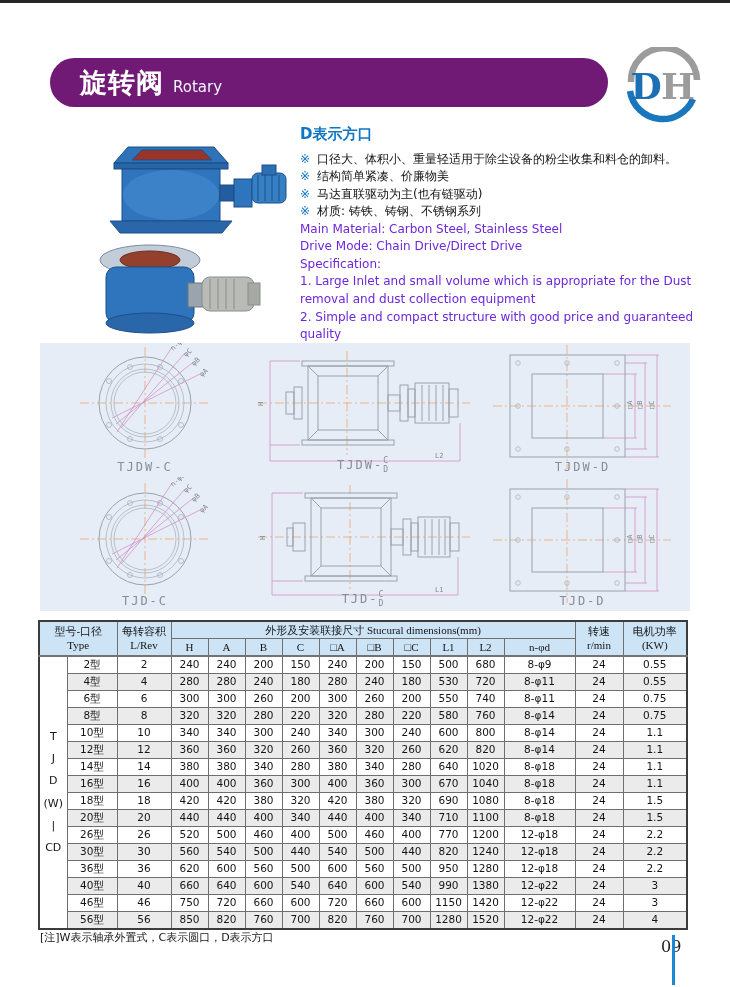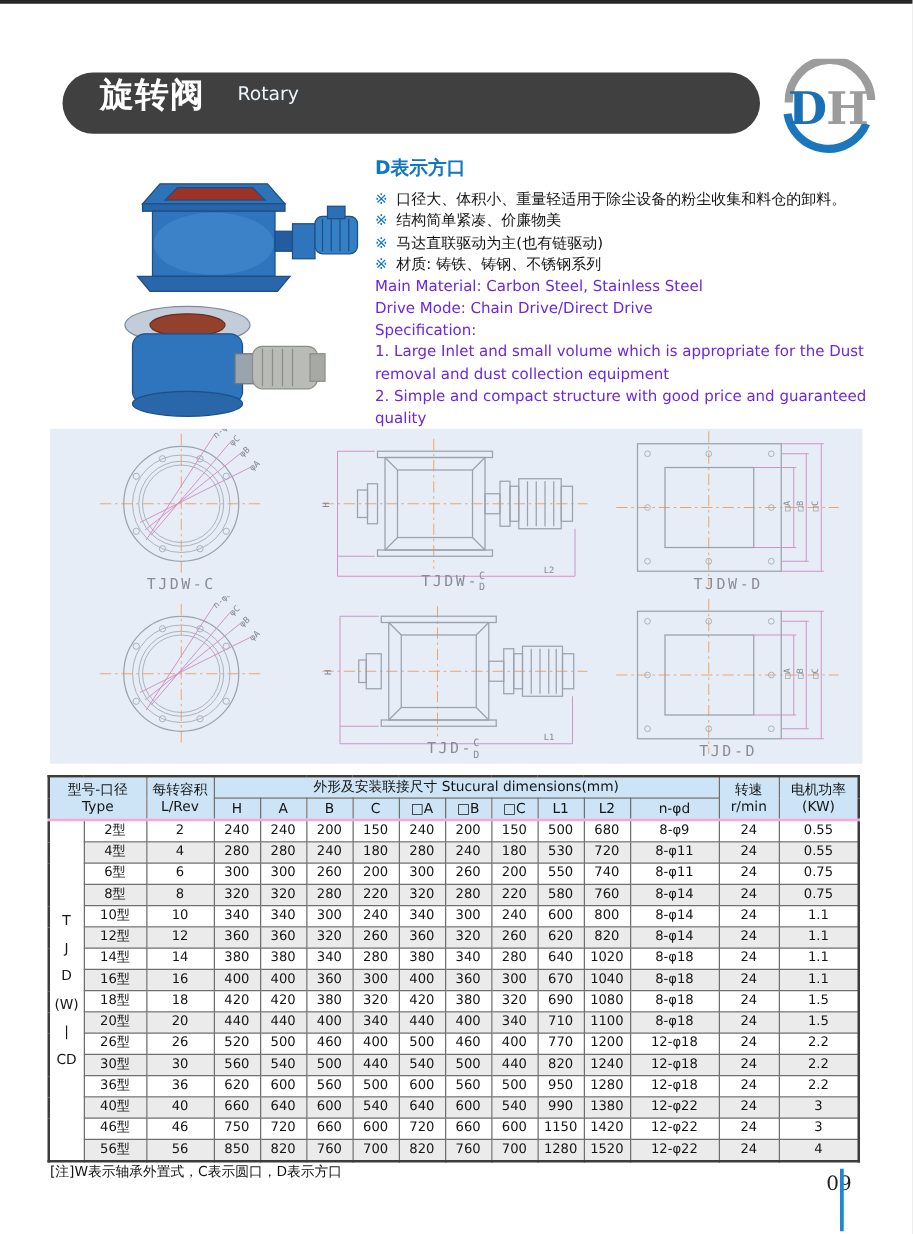--- a/index.html
+++ b/index.html
@@ -1,21 +1,21 @@
 <!DOCTYPE html>
 <html><head>
 <meta charset="utf-8">
 <style>
   html,body{margin:0;padding:0;background:#e9e9e9;}
   .page{position:relative;width:730px;height:987px;background:#ffffff;overflow:hidden;
         font-family:"DejaVu Sans","Liberation Sans",sans-serif;
         border-top:3px solid #262626;border-bottom:2px solid #bdbdbd;border-right:1px solid #cfcfcf;}
   
   .title-bar{position:absolute;left:50px;top:55px;width:558px;height:49px;border-radius:25px;
-             background:#404040;display:flex;padding-left:30px;box-sizing:border-box;gap:26px;}
+             background:#701a75;display:flex;align-items:center;padding-left:30px;box-sizing:border-box;gap:9px;}
   .title-zh{font-size:27px;font-weight:bold;color:#ffffff;letter-spacing:1px;}
   .title-en{font-size:15px;color:#eef6fd;margin-top:8px;}
   .logo{position:absolute;left:616px;top:44px;width:98px;height:78px;}
   
   .photo1{position:absolute;left:66px;top:138px;width:230px;height:98px;}
   .photo2{position:absolute;left:88px;top:236px;width:185px;height:100px;}
   .intro{position:absolute;left:300px;top:122px;width:400px;}
   .h-blue{color:#1076c2;font-size:15px;font-weight:bold;margin:0 0 7px 0;}
   .bullet{display:flex;gap:7px;font-size:12px;color:#141414;line-height:1.45;}
   .bullet .mk{color:#1076c2;flex:0 0 auto;}
@@ -32,21 +32,21 @@
   .cad{stroke:#9aa2ac;stroke-width:1;fill:none;}
   .cad2{stroke:#aab2bc;stroke-width:0.8;fill:none;}
   .cl{stroke:#eda46c;stroke-width:0.8;fill:none;stroke-dasharray:9 3 2 3;}
   .dim{stroke:#cf93c6;stroke-width:0.8;fill:none;}
   .dimtxt{fill:#86868f;font-size:7px;font-family:"DejaVu Sans Mono","Liberation Mono",monospace;}
   
   .spec-table{position:absolute;left:38px;top:617px;border-collapse:collapse;table-layout:fixed;
               font-size:10.5px;color:#141414;}
   .spec-table th,.spec-table td{border:1px solid #6f6f6f;text-align:center;padding:0;height:16px;line-height:1.1;overflow:hidden;}
   .spec-table thead th{background:#cde4f6;font-weight:normal;font-size:11px;}
-  .spec-table thead{border-bottom:2px solid #f9a8d4;}
+  .spec-table thead{border-bottom:2px solid #737373;font-family:Liberation Serif, serif;}
   .spec-table{border:2px solid #3c3c3c;}
   .spec-table tr.alt td{background:#ebebeb;}
   .spec-table td.series{background:#ffffff !important;vertical-align:middle;font-size:11px;}
   .spec-table td.series div{padding:5px 0;}
   .hdr2{display:block;line-height:1.25;}
   
   .footnote{position:absolute;left:40px;top:927px;font-size:11px;color:#141414;}
   .pagenum{position:absolute;left:661px;top:934px;font-family:"DejaVu Serif","Liberation Serif",serif;
            font-weight:normal;font-size:16px;color:#222;}
   .pagebar{position:absolute;left:672px;top:932px;width:3px;height:50px;background:#1d87d2;}
@@ -271,20 +271,21 @@
           <line x1="77" y1="91" x2="132" y2="6"></line>
             <line x1="81" y1="87" x2="144" y2="13"></line>
           <line x1="76" y1="83" x2="152" y2="22"></line>
             <line x1="72" y1="77" x2="160" y2="33"></line>
         </g>
         <text class="dimtxt" x="133" y="10" transform="rotate(-42 133 10)">n-φd</text>
         <text class="dimtxt" x="146" y="16" transform="rotate(-42 146 16)">φC</text>
         <text class="dimtxt" x="154" y="25" transform="rotate(-42 154 25)">φB</text>
         <text class="dimtxt" x="162" y="36" transform="rotate(-42 162 36)">φA</text>
       </svg>
+      <div class="dlabel">TJD-C</div>
     </div>
 
     <div class="dcell">
       <svg viewBox="0 0 225 134">
         <line class="cl" x1="8" y1="60" x2="220" y2="60"></line>
           <line class="cl" x1="100" y1="8" x2="100" y2="112"></line>
         <g class="cad">
           <rect x="55" y="16" width="92" height="5"></rect>
             <rect x="55" y="99" width="92" height="5"></rect>
           <rect x="61" y="21" width="80" height="78"></rect>

